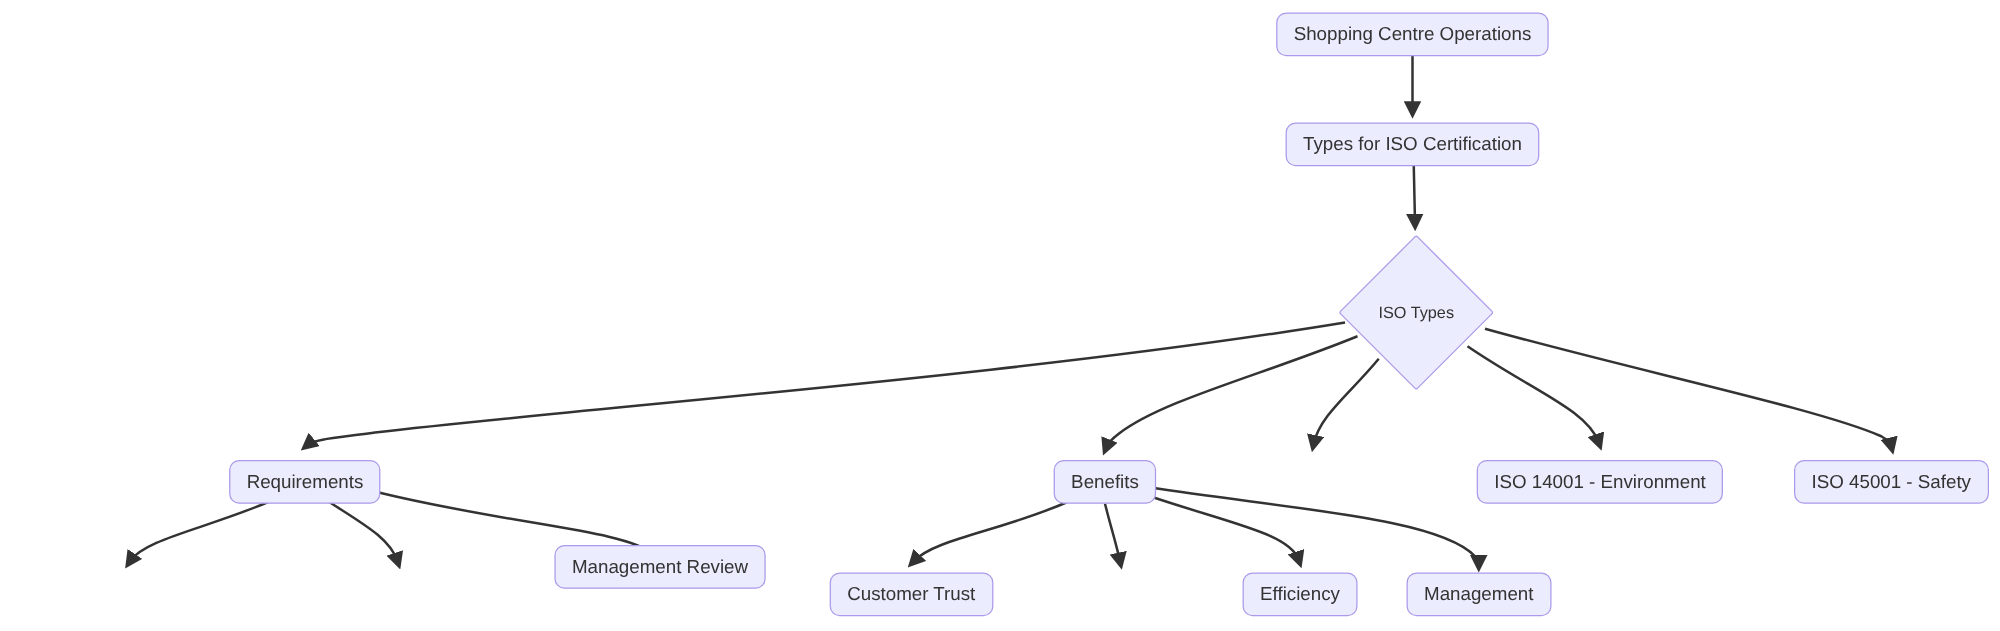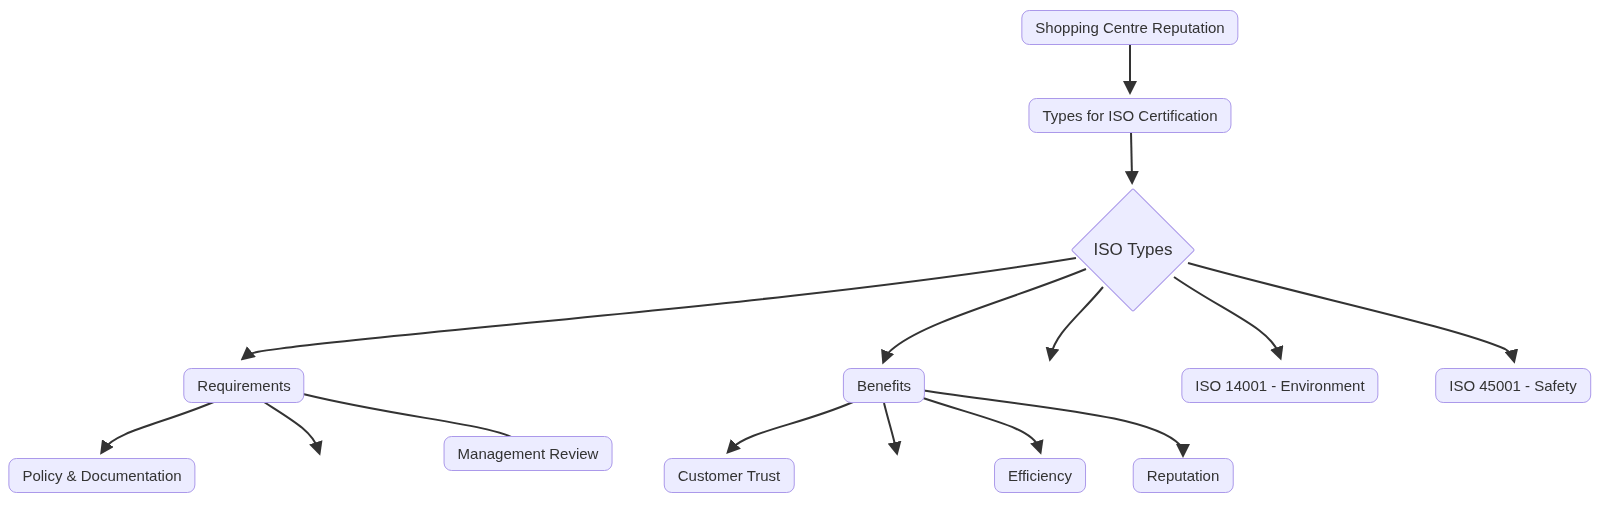--- a/index.html
+++ b/index.html
@@ -56,21 +56,21 @@
     transform: rotate(45deg);
     background: #ECECFF;
     border: 1.5px solid #AB99EA;
     border-radius: 2px;
     box-sizing: border-box;
   }
   .diamond-label {
     position: absolute;
     transform: translate(-50%, -50%);
     color: #333333;
-    font-size: 17px;
+    font-size: 13px;
     white-space: nowrap;
     z-index: 3;
   }
 </style>
 </head>
 <body>
 
 <div class="canvas">
 
   <svg class="edges-layer" width="1600" height="505" viewBox="0 0 1600 505">
@@ -88,43 +88,42 @@
     <path class="edge" d="M 1188 263 C 1310 297 1455 327 1505 349 Q 1512 353 1513 357" marker-end="url(#arrowhead)"></path>
     <path class="edge" d="M 216 401 C 165 423 116 431 104 449" marker-end="url(#arrowhead)"></path>
     <path class="edge" d="M 264 402 C 292 420 312 431 318 449" marker-end="url(#arrowhead)"></path>
     <path class="edge" d="M 303 394 C 410 420 500 424 522 443 Q 527 447 528 451" marker-end="url(#arrowhead)"></path>
     <path class="edge" d="M 853 402 C 800 425 748 431 731 449" marker-end="url(#arrowhead)"></path>
     <path class="edge" d="M 884 403 C 889 423 893 435 896 449" marker-end="url(#arrowhead)"></path>
     <path class="edge" d="M 920 397 C 985 419 1032 427 1039 448" marker-end="url(#arrowhead)"></path>
     <path class="edge" d="M 920 390 C 1040 408 1152 415 1180 445 Q 1183 448 1183 451" marker-end="url(#arrowhead)"></path>
   </svg>
 
-  <div class="node" style="left:1130px; top:10px">Shopping Centre Reputation</div>
+  <div class="node" style="left:1130px; top:10px">Shopping Centre Operations</div>
 
   <div class="node" style="left:1130px; top:98px">Types for ISO Certification</div>
 
   <div class="diamond" style="left:1133px; top:250px">
     <div class="diamond-shape"></div>
     <div class="diamond-label">ISO Types</div>
   </div>
 
   <div class="node" style="left:244px; top:368px">Requirements</div>
 
   <div class="node" style="left:884px; top:368px">Benefits</div>
 
 
   <div class="node" style="left:1280px; top:368px">ISO 14001 - Environment</div>
 
   <div class="node" style="left:1513px; top:368px">ISO 45001 - Safety</div>
 
-  <div class="node" style="left:102px; top:458px">Policy &amp; Documentation</div>
 
 
   <div class="node" style="left:528px; top:436px">Management Review</div>
 
   <div class="node" style="left:729px; top:458px">Customer Trust</div>
 
 
   <div class="node" style="left:1040px; top:458px">Efficiency</div>
 
-  <div class="node" style="left:1183px; top:458px">Reputation</div>
+  <div class="node" style="left:1183px; top:458px">Management</div>
 
 </div>
 
 </body></html>

